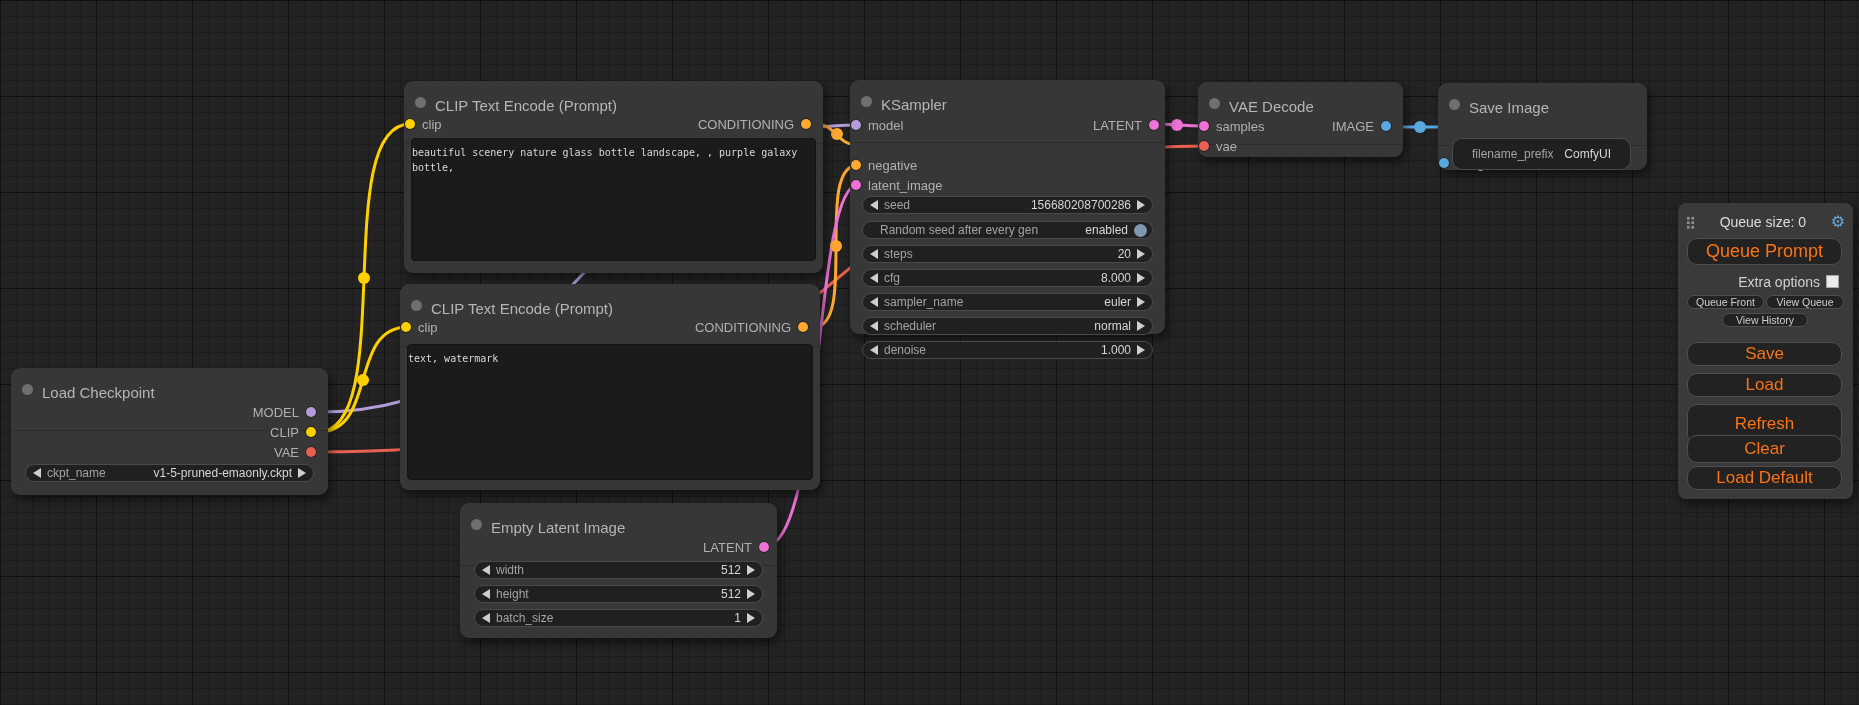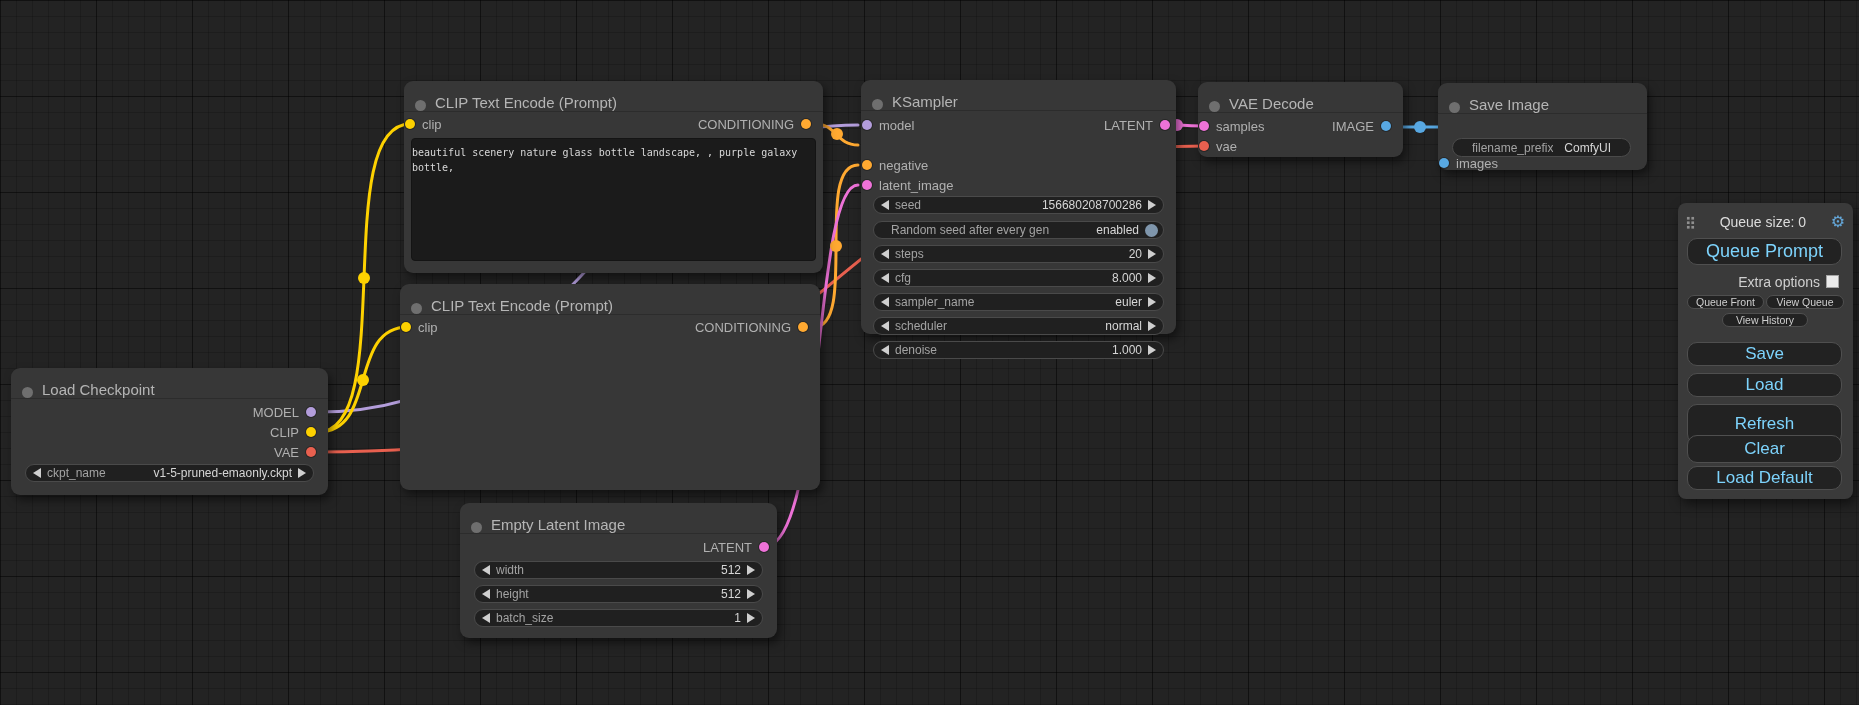--- a/index.html
+++ b/index.html
@@ -14,21 +14,21 @@
       linear-gradient(90deg, rgba(0,0,0,0.18) 1px, transparent 1px);
     background-size:96px 96px,96px 96px,16px 16px,16px 16px;
     position:relative;
   }
   #wires{position:absolute;left:0;top:0;z-index:1;}
   .node{
     position:absolute;z-index:2;background:#373737;border-radius:9px;
     box-shadow:3px 5px 10px rgba(0,0,0,0.5);color:#b9b9b9;
   }
   .node-title{
-    height:30px;display:flex;align-items:flex-end;gap:9px;padding:0 11px;
+    height:30px;display:flex;align-items:flex-start;gap:9px;padding:16px 11px;
     font-size:15px;color:#b5b5b5;border-bottom:1px solid #2c2c2c;white-space:nowrap;
   }
   .title-dot{width:11px;height:11px;border-radius:50%;background:#6f6f6f;flex:0 0 auto;}
   .row{position:absolute;left:0;right:0;height:20px;display:flex;align-items:center;font-size:13px;color:#b0b0b0;}
   .in-group{display:flex;align-items:center;gap:7px;padding-left:1px;}
   .out-group{display:flex;align-items:center;gap:7px;margin-left:auto;padding-right:12px;}
   .dot{width:10px;height:10px;border-radius:50%;flex:0 0 auto;box-shadow:0 0 0 1px rgba(0,0,0,0.3);}
   .dot-model{background:#B39DDB;}
   .dot-clip{background:#FDD100;}
   .dot-vae{background:#E8604F;}
@@ -56,21 +56,21 @@
   #queue-panel{
     position:absolute;z-index:3;left:1678px;top:203px;width:175px;height:296px;
     background:#3a3a3a;border-radius:8px;box-shadow:3px 5px 12px rgba(0,0,0,0.55);
   }
   .q-header{position:absolute;top:10px;left:8px;right:8px;height:18px;display:flex;align-items:center;}
   .q-title{flex:1;text-align:center;color:#dcdcdc;font-size:14px;}
   .drag-dots{width:9px;height:13px;background-image:radial-gradient(#8f8f8f 1.4px, transparent 1.6px);background-size:4.5px 4.5px;}
   .gear{font-size:16px;color:#64A7D9;line-height:1;}
   .qbtn{
     position:absolute;left:9px;right:11px;background:#222222;border:1px solid #4f4f4f;
-    border-radius:10px;color:#7dd3fc;display:flex;align-items:center;justify-content:center;
+    border-radius:10px;color:#f97316;display:flex;align-items:center;justify-content:center;
     font-size:17px;box-sizing:border-box;
   }
   .qbtn-small{border-radius:9px;font-size:10.5px;color:#cfcfcf;height:14px;}
   .extra-row{position:absolute;top:71px;left:0;right:14px;height:15px;display:flex;align-items:center;justify-content:flex-end;gap:6px;color:#cfcfcf;font-size:14px;}
   .checkbox{width:13px;height:13px;background:#ebebeb;border:1px solid #a5a5a5;box-sizing:border-box;}
 </style>
 </head>
 <body>
 
 <svg id="wires" width="1859" height="705">
@@ -148,20 +148,21 @@
   <div class="row" style="top:33px;">
     <div class="in-group">
       <span class="dot dot-clip"></span>
       <span>clip</span>
     </div>
     <div class="out-group">
       <span>CONDITIONING</span>
       <span class="dot dot-cond"></span>
     </div>
   </div>
+  <div class="textarea" style="top:60px;height:136px;">text, watermark</div>
 </div>
 
 <div class="node" style="left:460px;top:503px;width:317px;height:135px;">
   <div class="node-title">
     <span class="title-dot"></span>
     <span>Empty Latent Image</span>
   </div>
   <div class="row" style="top:34px;">
     <div class="out-group" style="padding-right:8px;">
       <span>LATENT</span>
@@ -181,21 +182,21 @@
     <span class="arrow arrow-right"></span>
   </div>
   <div class="widget" style="left:14px;right:14px;top:106px;">
     <span class="arrow arrow-left"></span>
     <span class="w-label">batch_size</span>
     <span class="w-value">1</span>
     <span class="arrow arrow-right"></span>
   </div>
 </div>
 
-<div class="node" style="left:850px;top:80px;width:315px;height:254px;margin-left:11px;">
+<div class="node" style="left:850px;top:80px;width:315px;height:254px;">
   <div class="node-title">
     <span class="title-dot"></span>
     <span>KSampler</span>
   </div>
   <div class="row" style="top:35px;">
     <div class="in-group">
       <span class="dot dot-model"></span>
       <span>model</span>
     </div>
     <div class="out-group" style="padding-right:6px;">
@@ -285,21 +286,21 @@
   <div class="node-title">
     <span class="title-dot"></span>
     <span>Save Image</span>
   </div>
   <div class="row" style="top:34px;margin-top:36px;">
     <div class="in-group">
       <span class="dot dot-image"></span>
       <span>images</span>
     </div>
   </div>
-  <div class="widget" style="left:14px;right:16px;top:55px;height:19px;text-align:center;">
+  <div class="widget" style="left:14px;right:16px;top:55px;height:32px;text-align:center;">
     <span class="w-label" style="margin-left:12px;">filename_prefix</span>
     <span class="w-value" style="margin-right:12px;">ComfyUI</span>
   </div>
 </div>
 
 <div id="queue-panel">
   <div class="q-header">
     <span class="drag-dots"></span>
     <span class="q-title">Queue size: 0</span>
     <span class="gear">⚙</span>

